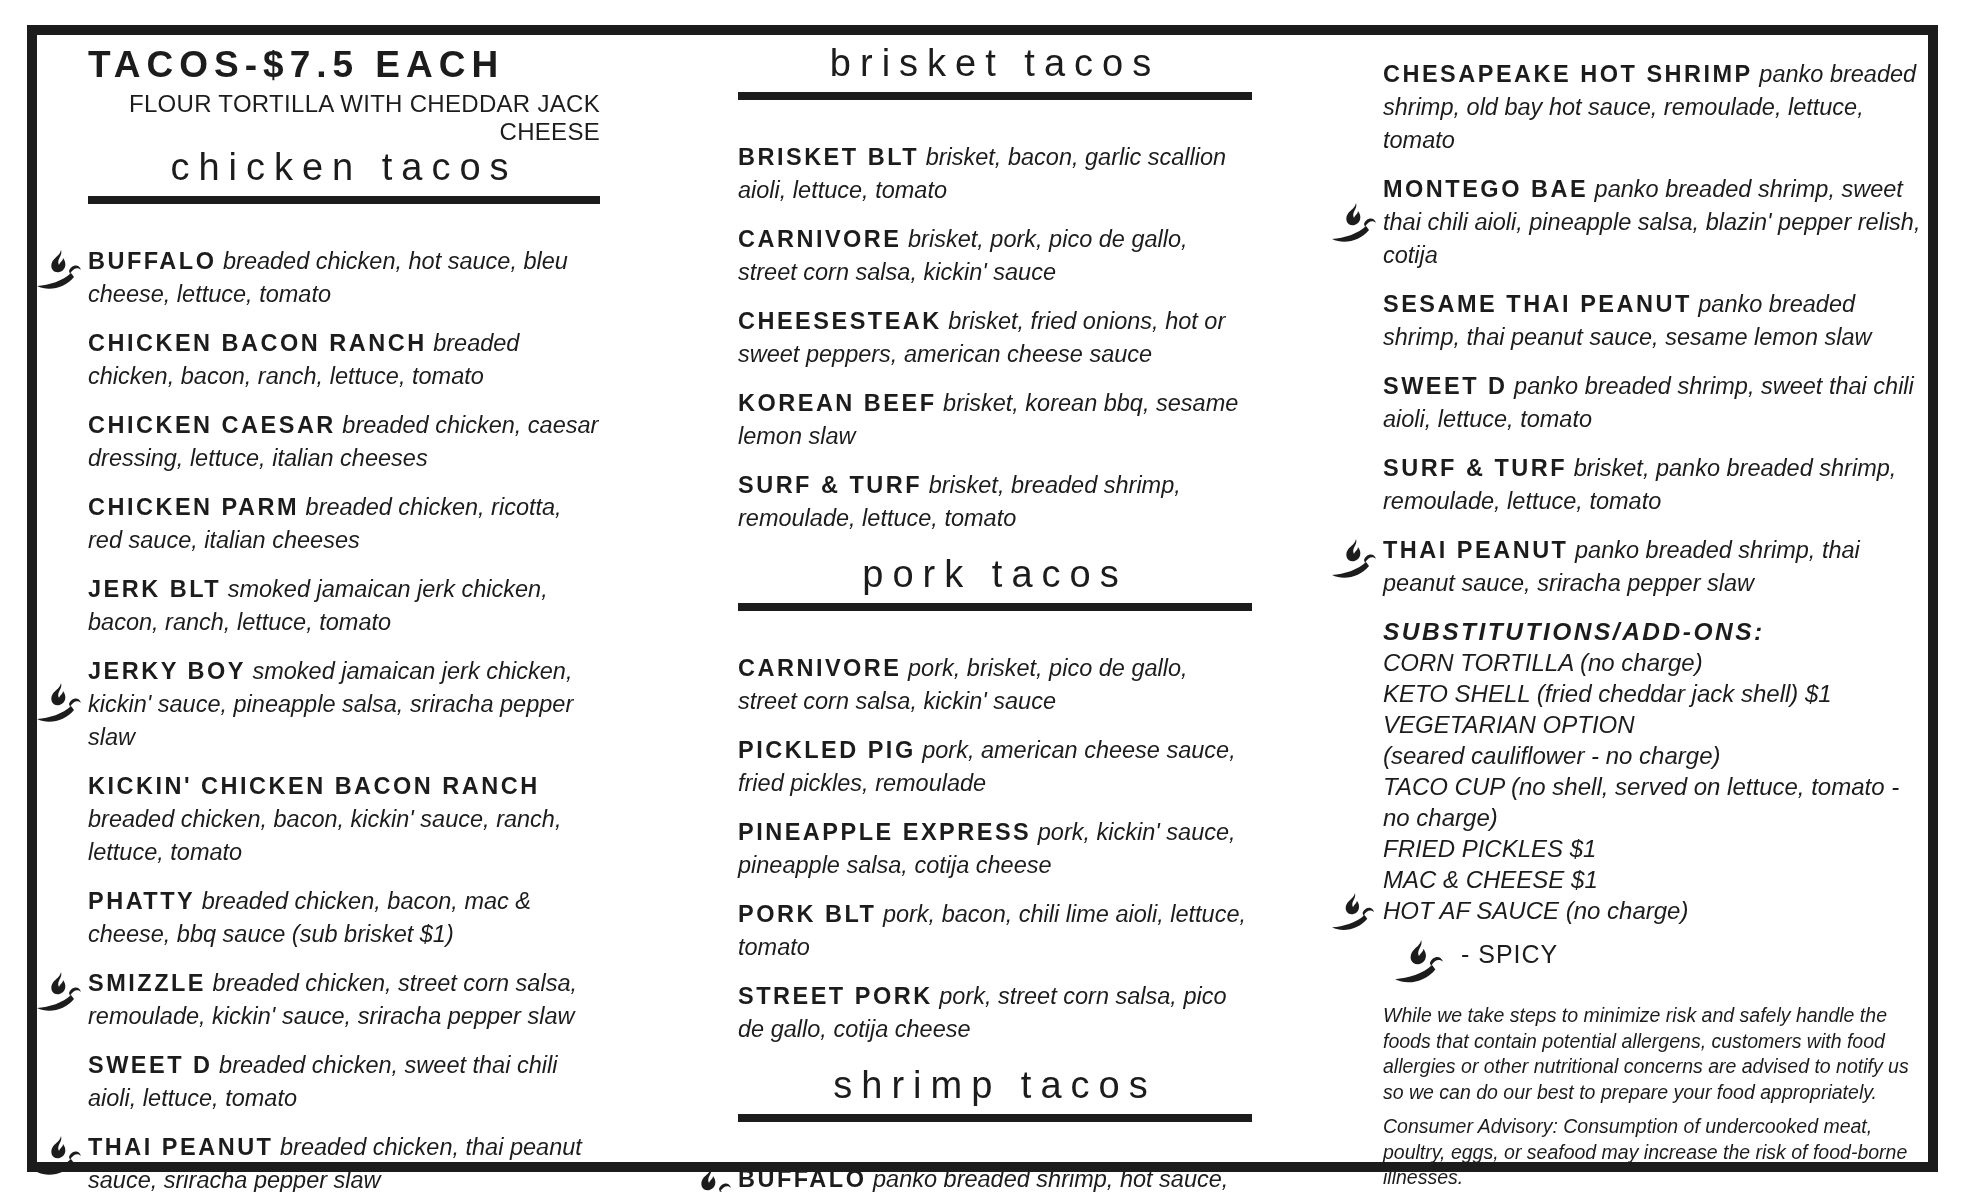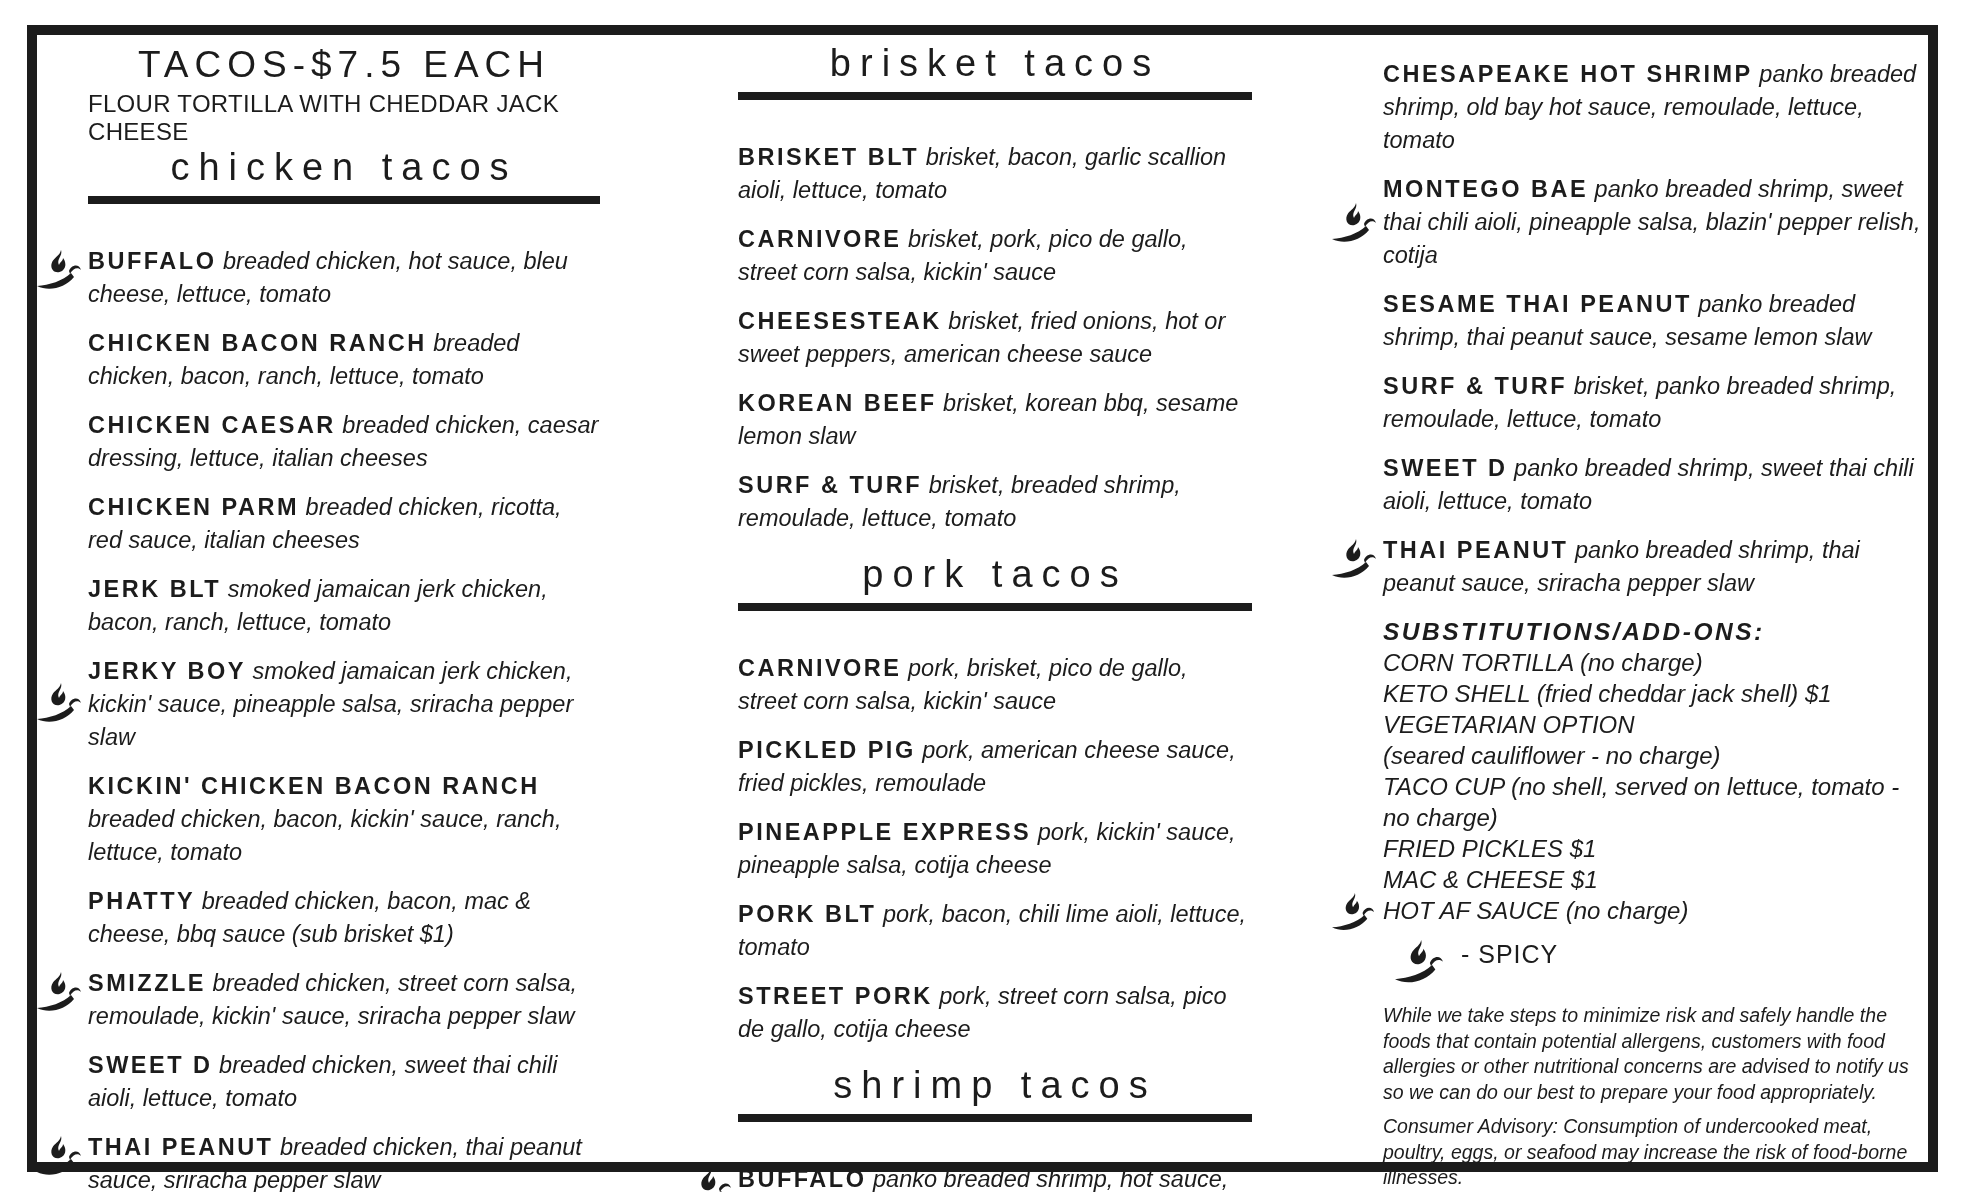--- a/index.html
+++ b/index.html
@@ -3,22 +3,22 @@
 <meta charset="utf-8">
 <style>
   *{margin:0;padding:0;box-sizing:border-box}
   html,body{width:1964px;height:1192px;background:#fff}
   body{font-family:"Liberation Sans",sans-serif;color:var(--ink,#1c1c1c);position:relative;overflow:hidden}
   .frame{position:absolute;left:27px;top:25px;width:1911px;height:1147px;border:10px solid var(--ink,#1c1c1c);background:#fff}
   .col{position:absolute}
   .col-left{left:40px;top:44px;width:560px;padding-left:48px}
   .col-mid{left:690px;top:42px;width:562px;padding-left:48px}
   .col-right{left:1335px;top:58px;width:590px;padding-left:48px}
-  .menu-title{font-size:37px;font-weight:400;letter-spacing:6px;text-align:center;line-height:1.15;white-space:nowrap}
-  .menu-subtitle{font-size:24px;text-align:left;letter-spacing:.3px;margin-top:3px}
+  .menu-title{font-size:37px;font-weight:700;letter-spacing:6px;text-align:left;line-height:1.15;white-space:nowrap}
+  .menu-subtitle{font-size:24px;text-align:right;letter-spacing:.3px;margin-top:3px}
   .section-header{font-size:38px;font-weight:400;letter-spacing:9px;text-align:center}
   .col-left .section-header-block{}
   .section + .section{margin-top:18px}
   .rule{height:8px;background:var(--ink,#1c1c1c);margin-top:7px}
   .items{margin-top:41px}
   .item{position:relative;margin-bottom:16px}
   .item-text{font-size:23.5px;line-height:33px}
   .item-name{font-weight:700;letter-spacing:2.5px}
   .item-desc{font-style:italic}
   .chili{position:absolute;left:-52px;top:5px;width:46px;height:44px;color:var(--ink,#1c1c1c)}
@@ -184,24 +184,24 @@
     <div class="item">
       <span class="chili" style="top:30px"><svg viewBox="0 0 46 44">
             <use href="#chili-glyph"></use>
           </svg></span>
       <p class="item-text"><span class="item-name">MONTEGO BAE</span> <span class="item-desc">panko breaded shrimp, sweet thai chili aioli, pineapple salsa, blazin' pepper relish, cotija</span></p>
     </div>
     <div class="item">
       <p class="item-text"><span class="item-name">SESAME THAI PEANUT</span> <span class="item-desc">panko breaded shrimp, thai peanut sauce, sesame lemon slaw</span></p>
     </div>
     <div class="item">
+      <p class="item-text"><span class="item-name">SWEET D</span> <span class="item-desc">panko breaded shrimp, sweet thai chili aioli, lettuce, tomato</span></p>
+    </div>
+    <div class="item">
       <p class="item-text"><span class="item-name">SURF &amp; TURF</span> <span class="item-desc">brisket, panko breaded shrimp, remoulade, lettuce, tomato</span></p>
-    </div>
-    <div class="item">
-      <p class="item-text"><span class="item-name">SWEET D</span> <span class="item-desc">panko breaded shrimp, sweet thai chili aioli, lettuce, tomato</span></p>
     </div>
     <div class="item">
       <span class="chili"><svg viewBox="0 0 46 44">
             <use href="#chili-glyph"></use>
           </svg></span>
       <p class="item-text"><span class="item-name">THAI PEANUT</span> <span class="item-desc">panko breaded shrimp, thai peanut sauce, sriracha pepper slaw</span></p>
     </div>
   </div>
 
   <div class="subs">

